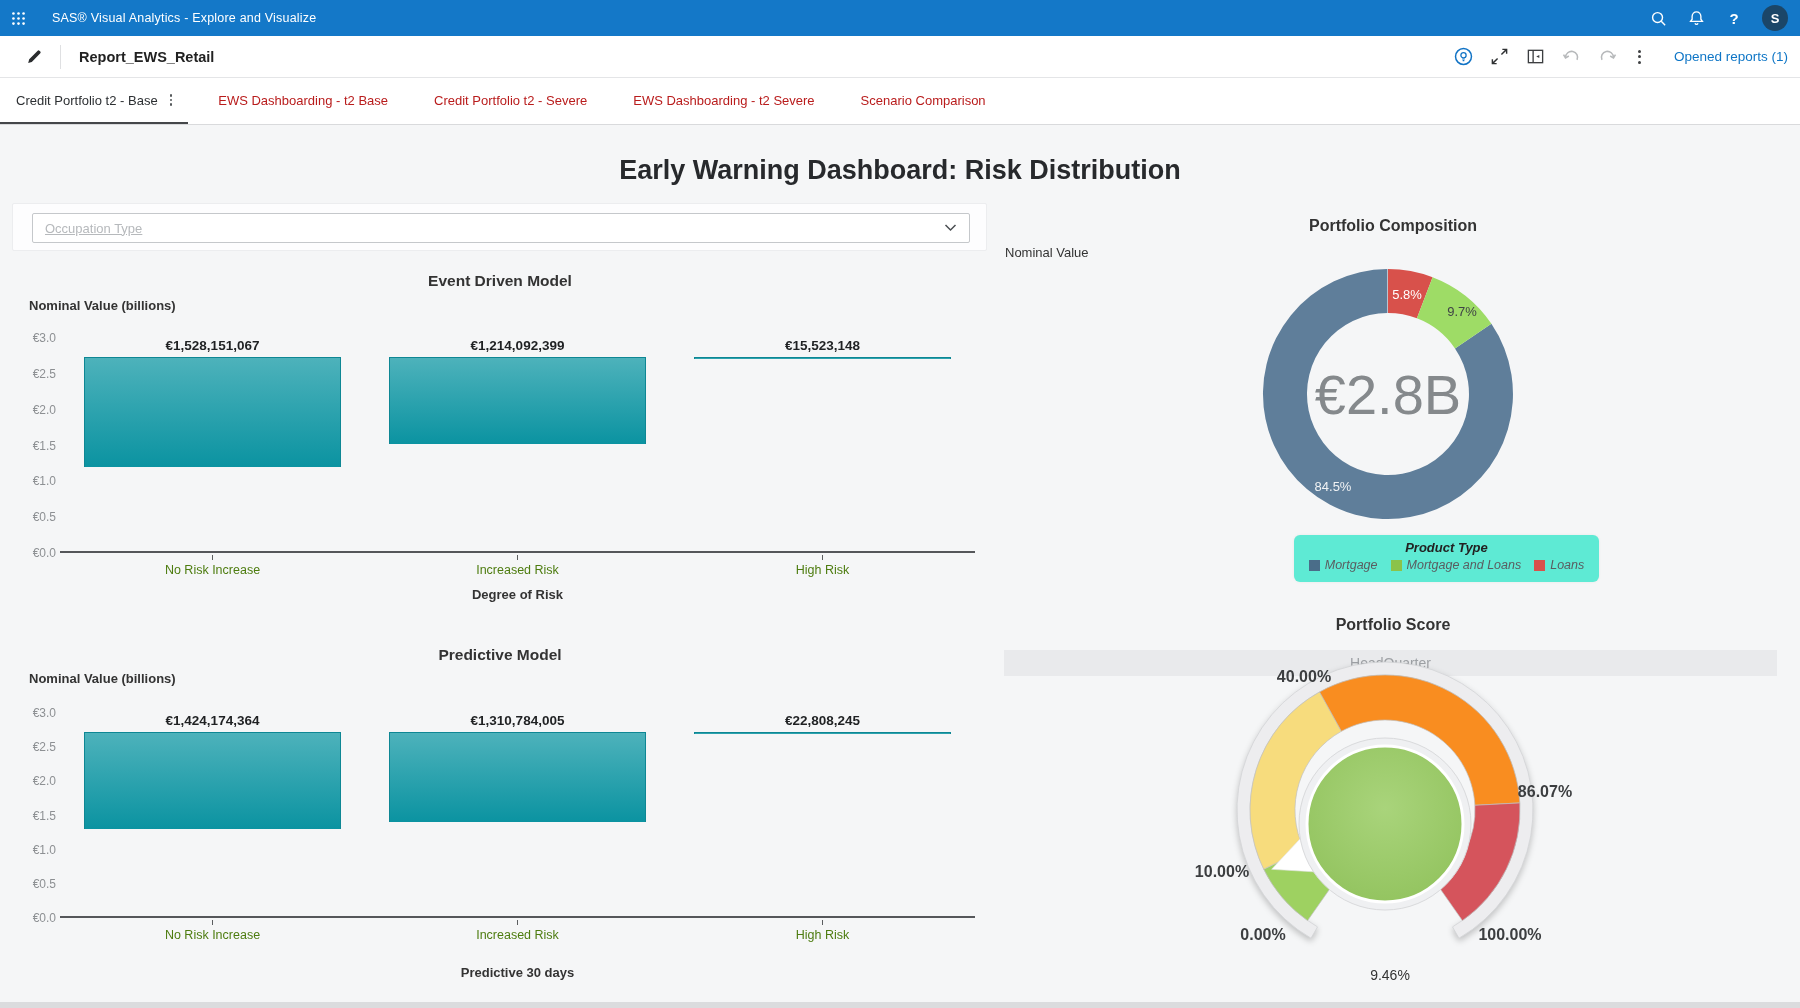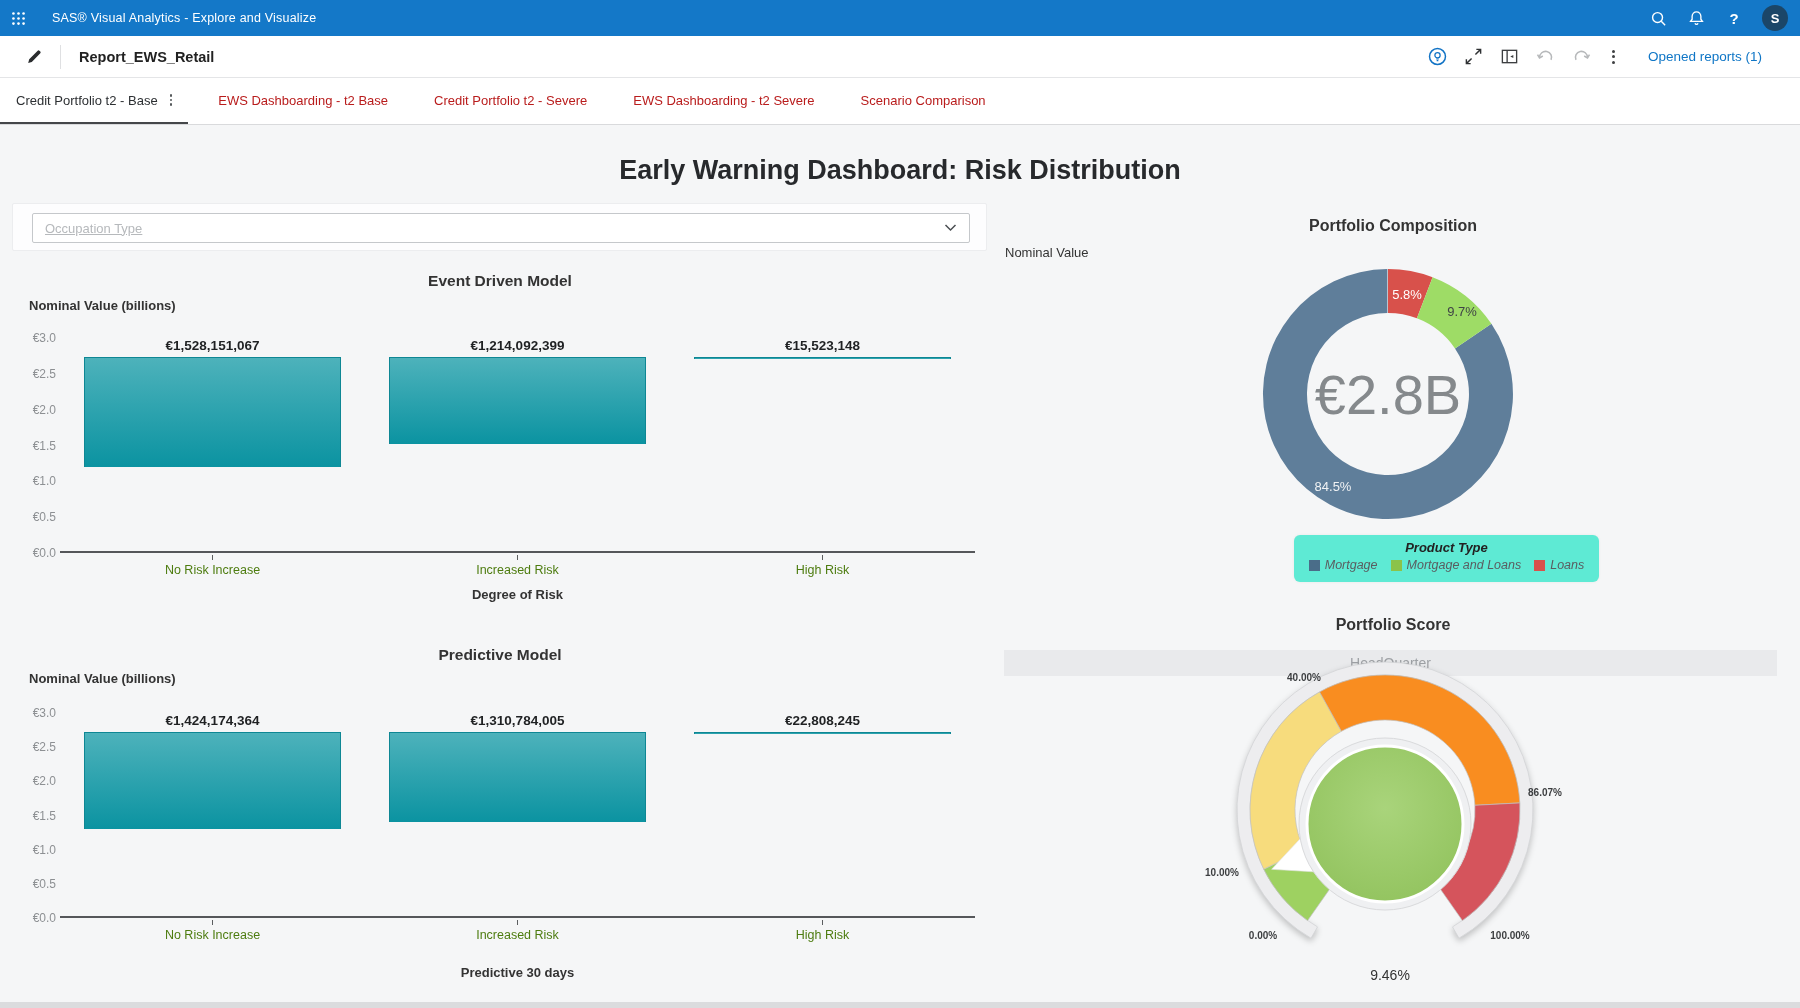--- a/index.html
+++ b/index.html
@@ -14,21 +14,21 @@
   .app-icon { width:20px; height:20px; display:flex; align-items:center; justify-content:center; cursor:pointer; }
   .help-q { font-size:15px; font-weight:bold; color:#fff; }
   .avatar { width:26px; height:26px; border-radius:50%; background:#1b4668; color:#fff;
     font-size:13px; font-weight:bold; display:flex; align-items:center; justify-content:center; }
 
   
   .report-bar { height:42px; background:#fff; border-bottom:1px solid #e4e5e7; display:flex; align-items:center; }
   .pencil { margin-left:24px; width:20px; height:20px; }
   .vdiv { width:1px; height:24px; background:#dfe0e2; margin-left:16px; }
   .report-name { margin-left:18px; font-size:14.5px; font-weight:bold; color:#222; }
-  .report-right { margin-left:auto; display:flex; align-items:center; gap:15px; padding-right:38px; }
+  .report-right { margin-left:auto; display:flex; align-items:center; gap:15px; padding-right:12px; }
   .tool-icon { width:21px; height:21px; display:flex; align-items:center; justify-content:center; cursor:pointer; }
   .kebab { display:flex; flex-direction:column; align-items:center; justify-content:center; gap:2.5px; width:14px; height:20px; cursor:pointer; }
   .kebab i { width:3px; height:3px; border-radius:50%; background:#3e4042; }
   .opened-link { font-size:13.5px; color:#0f76c6; cursor:pointer; margin-left:12px; }
 
   
   .tab-bar { height:47px; background:#fff; border-bottom:1px solid #d9dadc; display:flex; align-items:stretch; padding-left:0; }
   .tab { display:flex; align-items:center; padding:0 16px; margin-right:14px; font-size:13px;
     color:#b91c1c; cursor:pointer; border-bottom:2px solid transparent; white-space:nowrap; }
   .tab.active { color:#2c2f32; border-bottom-color:#45474a; }
@@ -71,21 +71,21 @@
     font-size:16px; font-weight:bold; color:#333; }
   .legend-card { position:absolute; left:1294px; top:410px; width:305px; height:47px;
     background:#5eead4; border-radius:6px; box-shadow:0 0 3px rgba(0,0,0,.06); padding-top:5px;font-style:italic; }
   .legend-title { text-align:center; font-size:13px; font-weight:bold; color:#222; }
   .legend-items { display:flex; justify-content:center; gap:13px; margin-top:3px; }
   .legend-item { display:flex; align-items:center; gap:5px; font-size:12.5px; color:#5a5d60; cursor:pointer; }
   .swatch { width:11px; height:11px; display:inline-block; }
 
   .hq-bar { position:absolute; left:1004px; top:525px; width:773px; height:26px; background:#e9eaec;
     display:flex; align-items:center; justify-content:center; font-size:14px; color:#9ea1a5; }
-  .gauge-label { position:absolute; transform:translate(-50%,-50%); font-size:10px; font-weight:600; color:#3c3e40; }
+  .gauge-label { position:absolute; transform:translate(-50%,-50%); font-size:16px; font-weight:600; color:#3c3e40; }
   .gauge-value { position:absolute; left:1290px; top:842px; width:200px; text-align:center; font-size:14px; color:#333; }
 
   .bottom-strip { position:absolute; left:0; bottom:0; width:1800px; height:6px; background:#dbdcde; }
 
   svg text { font-family:"Liberation Sans","DejaVu Sans",sans-serif; }
 </style>
 </head>
 <body>
 
 <div class="app-bar">

